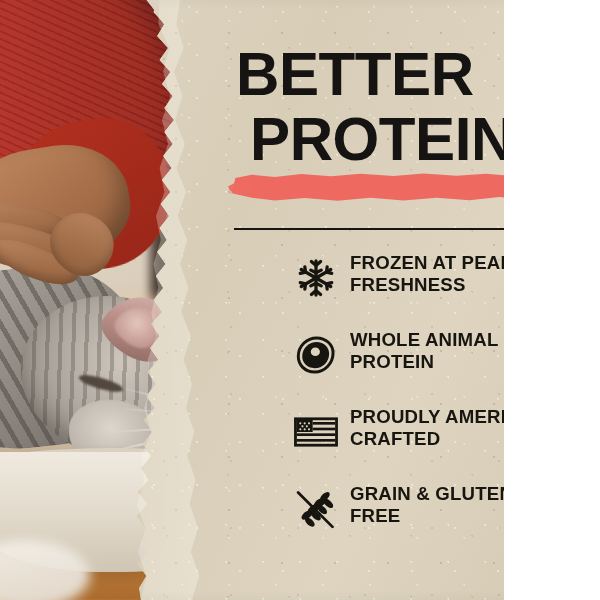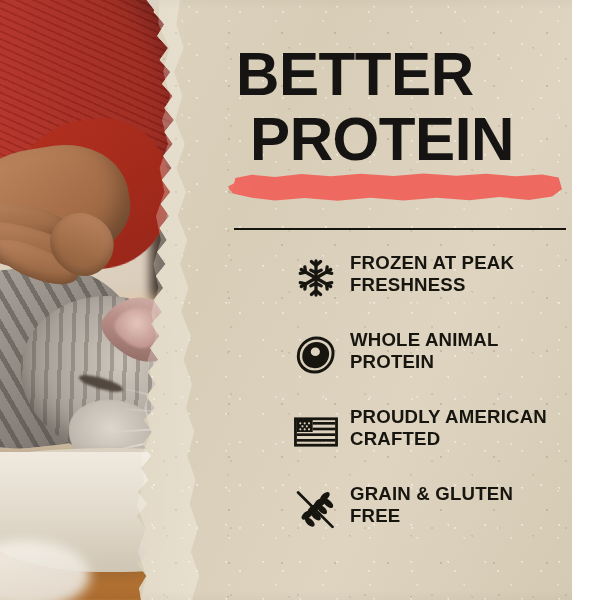--- a/index.html
+++ b/index.html
@@ -7,21 +7,21 @@
     margin: 0;
     padding: 0;
     background: #ffffff;
   }
   body {
     font-family: "Liberation Sans", sans-serif;
   }
 
   #ad {
     position: relative;
-    width: 572px;
+    width: 504px;
     height: 600px;
     overflow: hidden;
     background: #d9cfba;
   }
 
   
   .photo {
     position: absolute;
     inset: 0;
     width: 600px;

